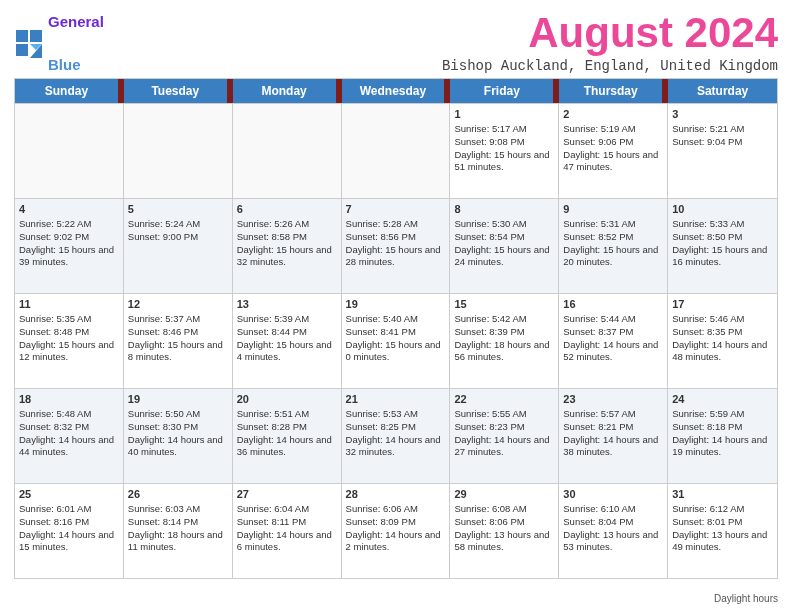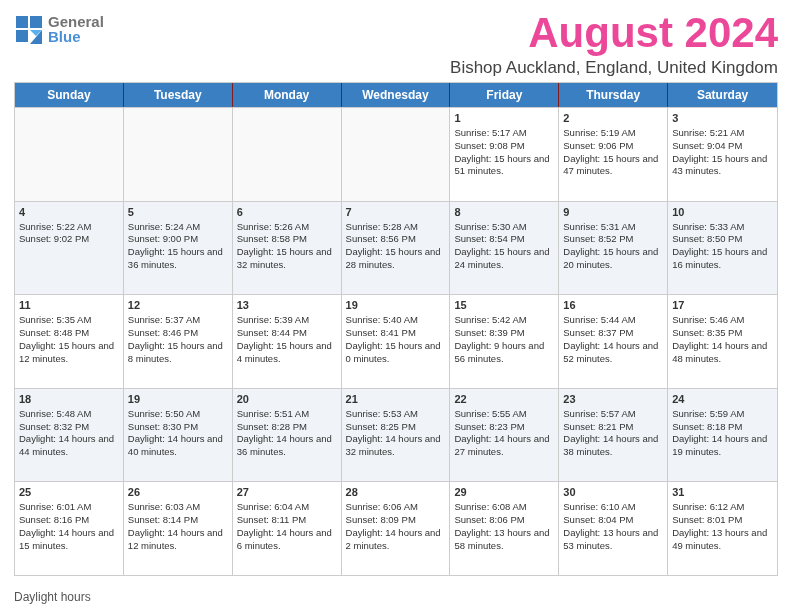--- a/index.html
+++ b/index.html
@@ -29,64 +29,66 @@
       margin-top: 4px;
     }
     .logo-text {
       display: flex;
       flex-direction: column;
       line-height: 1;
     }
     .logo-general {
       font-size: 15px;
       font-weight: bold;
-      color: #737373;
+      color: #6d28d9;
     }
     .logo-blue {
       font-size: 15px;
       font-weight: bold;
       color: #4a90d9;
+      margin-top: 28px;
     }
     .logo-icon {
       width: 30px;
       height: 30px;
       margin-right: 4px;
     }
     .title-block {
       text-align: right;
     }
     .main-title {
       font-size: 42px;
       font-weight: bold;
       color: #ec4899;
       line-height: 1.1;
     }
     .subtitle {
-      font-size: 17px;
+      font-size: 14px;
       color: #444;
       margin-top: 2px;
+      font-family: Liberation Mono, monospace;
     }
     .calendar {
       flex: 1;
       display: flex;
       flex-direction: column;
       border: 1px solid #ccc;
     }
     .cal-header-row {
       display: grid;
       grid-template-columns: repeat(7, 1fr);
       background: #3a7fc1;
     }
     .cal-header-cell {
       color: #fff;
       font-size: 12px;
       font-weight: bold;
       text-align: center;
       padding: 5px 2px;
-      border-right: 1px solid #7f1d1d;
+      border-right: 6px solid #7f1d1d;
     }
     .cal-header-cell:last-child {
       border-right: none;
     }
     .cal-body {
       flex: 1;
       display: flex;
       flex-direction: column;
     }
     .cal-row {
@@ -113,24 +115,24 @@
     .cal-cell.alt-row {
       background: #f0f4f8;
     }
     .day-num {
       font-size: 11px;
       font-weight: bold;
       margin-bottom: 1px;
       display: block;
     }
     .footer-note {
-      font-size: 12px;
+      font-size: 10px;
       color: #555;
       margin-top: 14px;
-      text-align: left;
+      text-align: right;
     }
   </style>
 </head>
 <body>
 
 <div class="page">
   <div class="header">
     <div class="logo">
       <svg class="logo-icon" viewBox="0 0 30 30">
         <rect x="2" y="2" width="12" height="12" fill="#3a7fc1"></rect>
@@ -175,34 +177,33 @@
           <div class="cal-cell">
             <span class="day-num">2</span>
             <div>Sunrise: 5:19 AM</div>
             <div>Sunset: 9:06 PM</div>
             <div>Daylight: 15 hours and 47 minutes.</div>
           </div>
           <div class="cal-cell">
             <span class="day-num">3</span>
             <div>Sunrise: 5:21 AM</div>
             <div>Sunset: 9:04 PM</div>
-            <div>Daylight: 15 hours and 43 minutes.</div>
           </div>
         </div>
         <div class="cal-row">
           <div class="cal-cell alt-row">
             <span class="day-num">4</span>
             <div>Sunrise: 5:22 AM</div>
             <div>Sunset: 9:02 PM</div>
+            <div>Daylight: 15 hours and 39 minutes.</div>
           </div>
           <div class="cal-cell alt-row">
             <span class="day-num">5</span>
             <div>Sunrise: 5:24 AM</div>
             <div>Sunset: 9:00 PM</div>
-            <div>Daylight: 15 hours and 36 minutes.</div>
           </div>
           <div class="cal-cell alt-row">
             <span class="day-num">6</span>
             <div>Sunrise: 5:26 AM</div>
             <div>Sunset: 8:58 PM</div>
             <div>Daylight: 15 hours and 32 minutes.</div>
           </div>
           <div class="cal-cell alt-row">
             <span class="day-num">7</span>
             <div>Sunrise: 5:28 AM</div>
@@ -250,21 +251,21 @@
           <div class="cal-cell">
             <span class="day-num">19</span>
             <div>Sunrise: 5:40 AM</div>
             <div>Sunset: 8:41 PM</div>
             <div>Daylight: 15 hours and 0 minutes.</div>
           </div>
           <div class="cal-cell">
             <span class="day-num">15</span>
             <div>Sunrise: 5:42 AM</div>
             <div>Sunset: 8:39 PM</div>
-            <div>Daylight: 9 hours and 56 minutes.</div>
+            <div>Daylight: 18 hours and 56 minutes.</div>
           </div>
           <div class="cal-cell">
             <span class="day-num">16</span>
             <div>Sunrise: 5:44 AM</div>
             <div>Sunset: 8:37 PM</div>
             <div>Daylight: 14 hours and 52 minutes.</div>
           </div>
           <div class="cal-cell">
             <span class="day-num">17</span>
             <div>Sunrise: 5:46 AM</div>
@@ -320,21 +321,21 @@
           <div class="cal-cell">
             <span class="day-num">25</span>
             <div>Sunrise: 6:01 AM</div>
             <div>Sunset: 8:16 PM</div>
             <div>Daylight: 14 hours and 15 minutes.</div>
           </div>
           <div class="cal-cell">
             <span class="day-num">26</span>
             <div>Sunrise: 6:03 AM</div>
             <div>Sunset: 8:14 PM</div>
-            <div>Daylight: 14 hours and 12 minutes.</div>
+            <div>Daylight: 18 hours and 11 minutes.</div>
           </div>
           <div class="cal-cell">
             <span class="day-num">27</span>
             <div>Sunrise: 6:04 AM</div>
             <div>Sunset: 8:11 PM</div>
             <div>Daylight: 14 hours and 6 minutes.</div>
           </div>
           <div class="cal-cell">
             <span class="day-num">28</span>
             <div>Sunrise: 6:06 AM</div>

